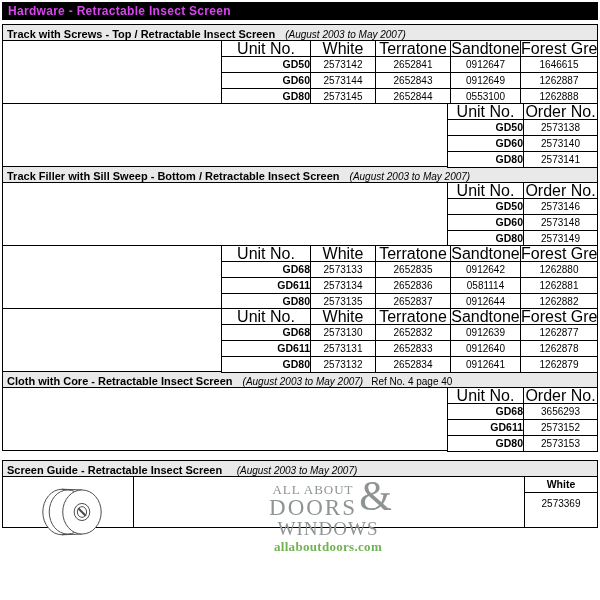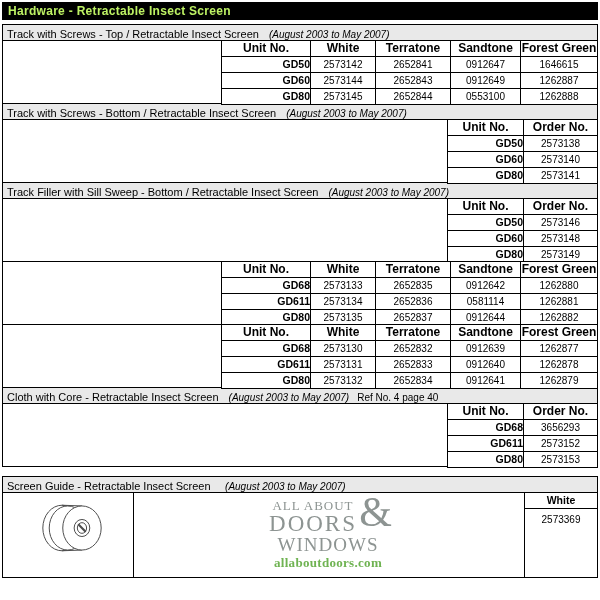--- a/index.html
+++ b/index.html
@@ -7,61 +7,61 @@
   body {
     background:#ffffff;
     font-family:"Liberation Sans", sans-serif;
     position:relative;
     overflow:hidden;
     color:#000;
   }
   .page { position:absolute; left:2px; top:2px; width:596px; }
 
   .main-header {
-    background:#000000; color:#bef264;
+    background:#000000; color:#d946ef;
     height:18px; line-height:18px;
     font-weight:bold; font-size:12px;
     padding-left:6px; letter-spacing:0.3px;
     margin-bottom:4px;
   }
 
   #sections .section + .section { margin-top:-1px; }
 
   .sec-header {
     height:17px; border:1px solid #000;
     background:#e9e9e9;
     line-height:15px; padding-left:4px;
     white-space:nowrap; overflow:hidden;
   }
-  .sec-header .t { font-weight:normal; font-size:11px; }
+  .sec-header .t { font-weight:bold; font-size:11px; }
   .sec-header .d { font-style:italic; font-size:10px; margin-left:10px; }
   .sec-header .r { font-size:10px; margin-left:8px; }
 
   .sec-body {
     height:64px; border:1px solid #000; margin-top:-1px;
     position:relative; background:#fff;
   }
 
   table.parts {
     position:absolute; top:-1px; right:-1px;
     border-collapse:collapse; table-layout:fixed;
     background:#fff;
   }
   .parts th, .parts td {
     border:1px solid #000;
     height:15px; line-height:15px;
     font-size:10px; text-align:center;
     padding:0; overflow:hidden; white-space:nowrap;
   }
-  .parts th { font-size:12px; font-weight:bold; }
+  .parts th { font-size:16px; font-weight:normal; }
   .parts td.unit { text-align:right; padding-left:4px; font-weight:bold; font-size:10.5px; }
 
   .gap { height:9px; }
 
-  .section.guide .sec-body { height:86px; }
+  .section.guide .sec-body { height:52px; }
 
   .divider { position:absolute; left:130px; top:0; bottom:0; width:1px; background:#000; }
 
   .white-col {
     position:absolute; top:-1px; bottom:-1px; right:-1px; width:74px;
     border:1px solid #000; background:#fff;
   }
   .white-col-header {
     height:16px; line-height:15px; border-bottom:1px solid #000;
     font-weight:bold; font-size:10.5px; text-align:center;
@@ -132,21 +132,20 @@
                 <td>2573145</td>
                 <td>2652844</td>
                 <td>0553100</td>
                 <td>1262888</td>
               </tr>
             </tbody>
           </table>
         </div>
       </div>
       <div class="section">
-        <div class="sec-header"><span class="t">Track with Screws - Bottom / Retractable Insect Screen</span><span class="d">(August 2003 to May 2007)</span></div>
         <div class="sec-body">
           <table class="parts" style="width: 151px;">
             <colgroup>
               <col style="width: 76px;">
               <col style="width: 74px;">
             </colgroup>
             <thead>
               <tr>
                 <th>Unit No.</th>
                 <th>Order No.</th>

